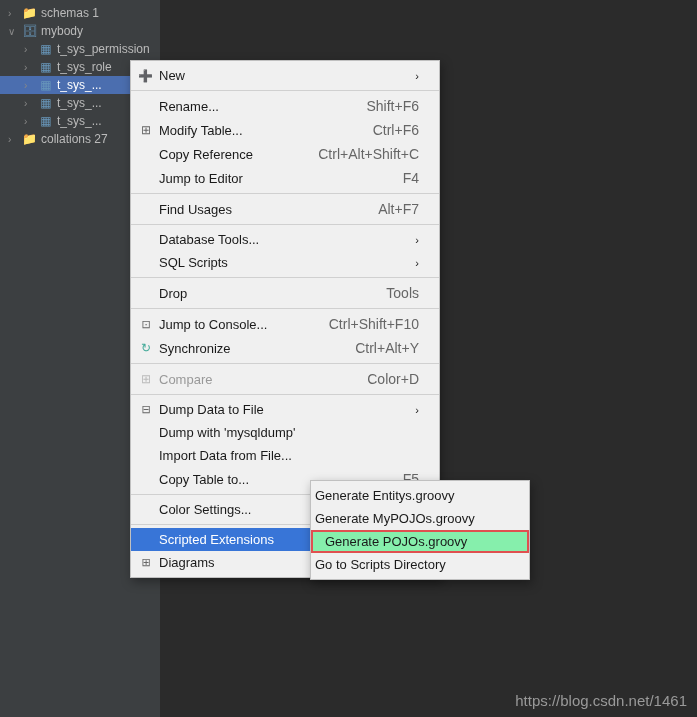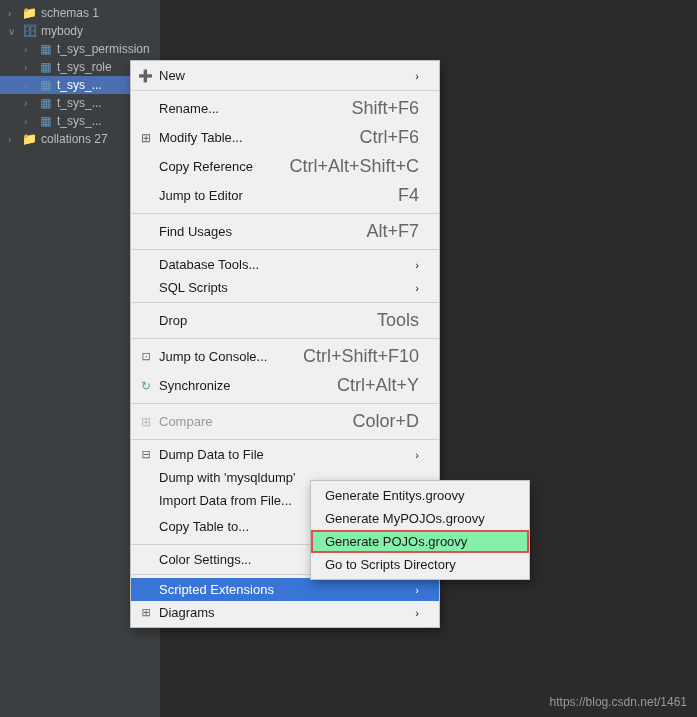--- a/index.html
+++ b/index.html
@@ -78,21 +78,21 @@
       color: #999;
       cursor: default;
     }
     .menu-item.highlighted {
       background: #3875d7;
       color: #fff;
     }
     .menu-item .shortcut {
       margin-left: auto;
       padding-left: 30px;
-      font-size: 18px;
+      font-size: 14px;
       color: #666;
     }
     .menu-item .submenu-arrow {
       margin-left: auto;
       padding-left: 20px;
       font-size: 11px;
     }
     .menu-item .item-icon {
       position: absolute;
       left: 6px;
@@ -117,38 +117,38 @@
       width: 220px;
       background: #f0f0f0;
       border: 1px solid #c0c0c0;
       box-shadow: 2px 4px 10px rgba(0,0,0,0.35);
       z-index: 200;
       padding: 3px 0;
     }
     .submenu-item {
       display: flex;
       align-items: center;
-      padding: 4px 14px;
+      padding: 4px 4px;
       cursor: pointer;
       color: #1a1a1a;
       white-space: nowrap;
     }
     .submenu-item.selected-outline {
       border: 2px solid #e05050;
       background: #86efac;
       padding: 2px 12px;
     }
 
     
     .watermark {
       position: absolute;
       bottom: 8px;
       right: 10px;
       color: #999;
-      font-size: 12px;
+      font-size: 15px;
     }
   </style>
 </head>
 <body>
 
 <div class="tree-panel">
   <div class="tree-item">
     <span class="arrow">›</span>
     <span class="icon icon-folder">📁</span>
     <span>schemas 1</span>

